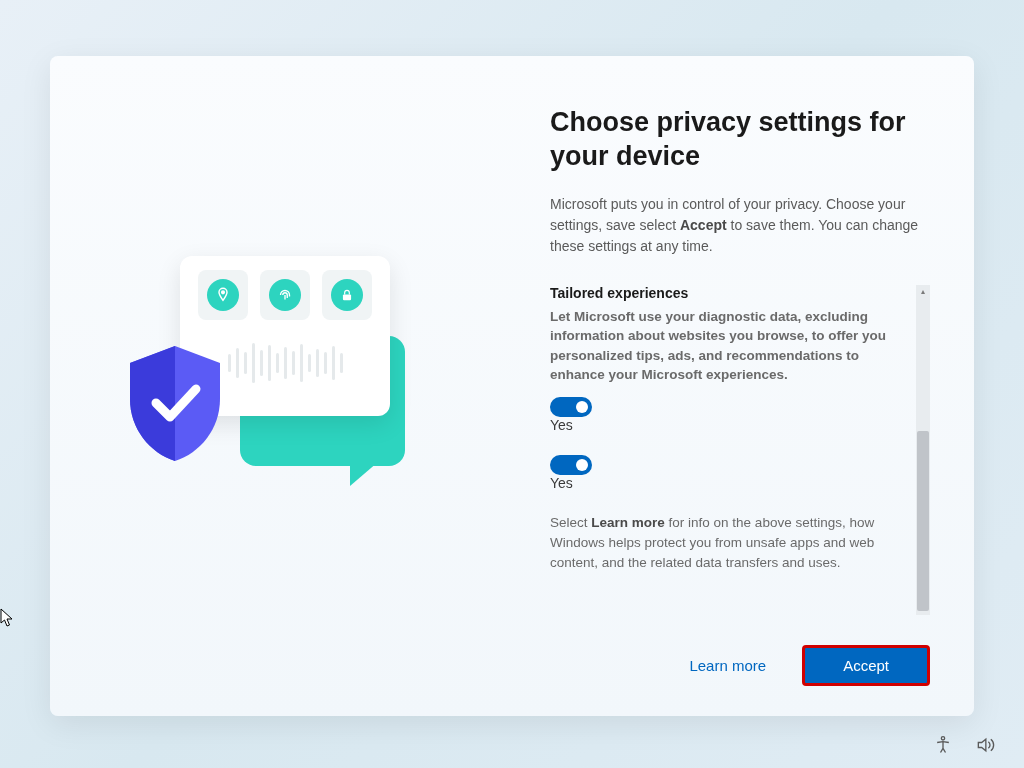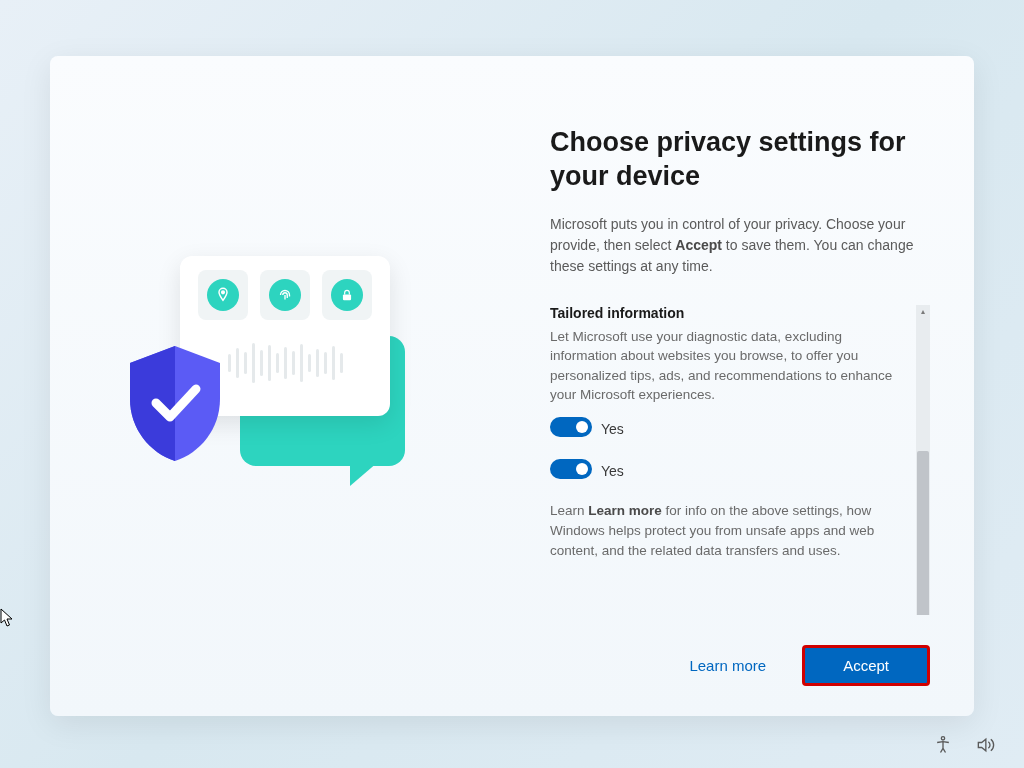--- a/index.html
+++ b/index.html
@@ -108,21 +108,20 @@
     display: flex;
     flex-direction: column;
     position: relative;
   }
   h1 {
     font-size: 27px;
     font-weight: 600;
     color: #1a1a1a;
     line-height: 1.25;
     margin-bottom: 20px;
-    margin-top: 20px;
   }
   .subtitle {
     font-size: 14px;
     color: #5a5a5a;
     line-height: 1.5;
     margin-bottom: 28px;
   }
   .subtitle strong { color: #4a4a4a; font-weight: 600; }
   .scroll-area {
     flex: 1;
@@ -135,25 +134,27 @@
     font-size: 14px;
     font-weight: 600;
     color: #1a1a1a;
     margin-bottom: 6px;
   }
   .setting-desc {
     font-size: 13.5px;
     color: #6a6a6a;
     line-height: 1.45;
     margin-bottom: 12px;
+    font-weight: bold;
   }
   .toggle-row {
     display: flex;
-    align-items: flex-end;
-    gap: 9px;
+    align-items: flex-start;
+    gap: 0;
+    flex-direction: column;
   }
   .toggle {
     width: 42px;
     height: 20px;
     background: #0067c0;
     border-radius: 10px;
     position: relative;
     cursor: pointer;
   }
   .toggle::after {
@@ -312,43 +313,43 @@
         <path d="M55 5 L100 22 L100 58 C100 88 80 112 55 120 C30 112 10 88 10 58 L10 22 Z" fill="#5b5bf5"></path>
         <path d="M55 5 L55 120 C30 112 10 88 10 58 L10 22 Z" fill="#3b3bdb"></path>
         <path d="M36 62 L50 76 L76 48" stroke="#fff" stroke-width="9" fill="none" stroke-linecap="round" stroke-linejoin="round"></path>
       </svg>
     </div>
   </div>
 
   <div class="right-pane">
     <h1>Choose privacy settings for your device</h1>
     <p class="subtitle">
-      <span>Microsoft puts you in control of your privacy. Choose your provide, then select </span><strong>Accept</strong><span> to save them. You can change these settings at any time.</span>
+      <span>Microsoft puts you in control of your privacy. Choose your settings, save select </span><strong>Accept</strong><span> to save them. You can change these settings at any time.</span>
     </p>
 
     <div class="scroll-area">
 
       <div class="setting-block">
-        <div class="setting-title">Tailored information</div>
+        <div class="setting-title">Tailored experiences</div>
         <div class="setting-desc">Let Microsoft use your diagnostic data, excluding information about websites you browse, to offer you personalized tips, ads, and recommendations to enhance your Microsoft experiences.</div>
         <div class="toggle-row">
           <div class="toggle"></div>
           <span class="toggle-label">Yes</span>
         </div>
       </div>
 
       <div class="setting-block">
         <div class="toggle-row">
           <div class="toggle"></div>
           <span class="toggle-label">Yes</span>
         </div>
       </div>
 
       <p class="footer-note">
-        <span>Learn </span><strong>Learn more</strong><span> for info on the above settings, how Windows helps protect you from unsafe apps and web content, and the related data transfers and uses.</span>
+        <span>Select </span><strong>Learn more</strong><span> for info on the above settings, how Windows helps protect you from unsafe apps and web content, and the related data transfers and uses.</span>
       </p>
 
       <div class="scrollbar">
         <div class="scroll-arrow">▴</div>
         <div class="scroll-thumb"></div>
         <div class="scroll-arrow" style="position:absolute;bottom:0">▾</div>
       </div>
     </div>
 
     <div class="button-row">

